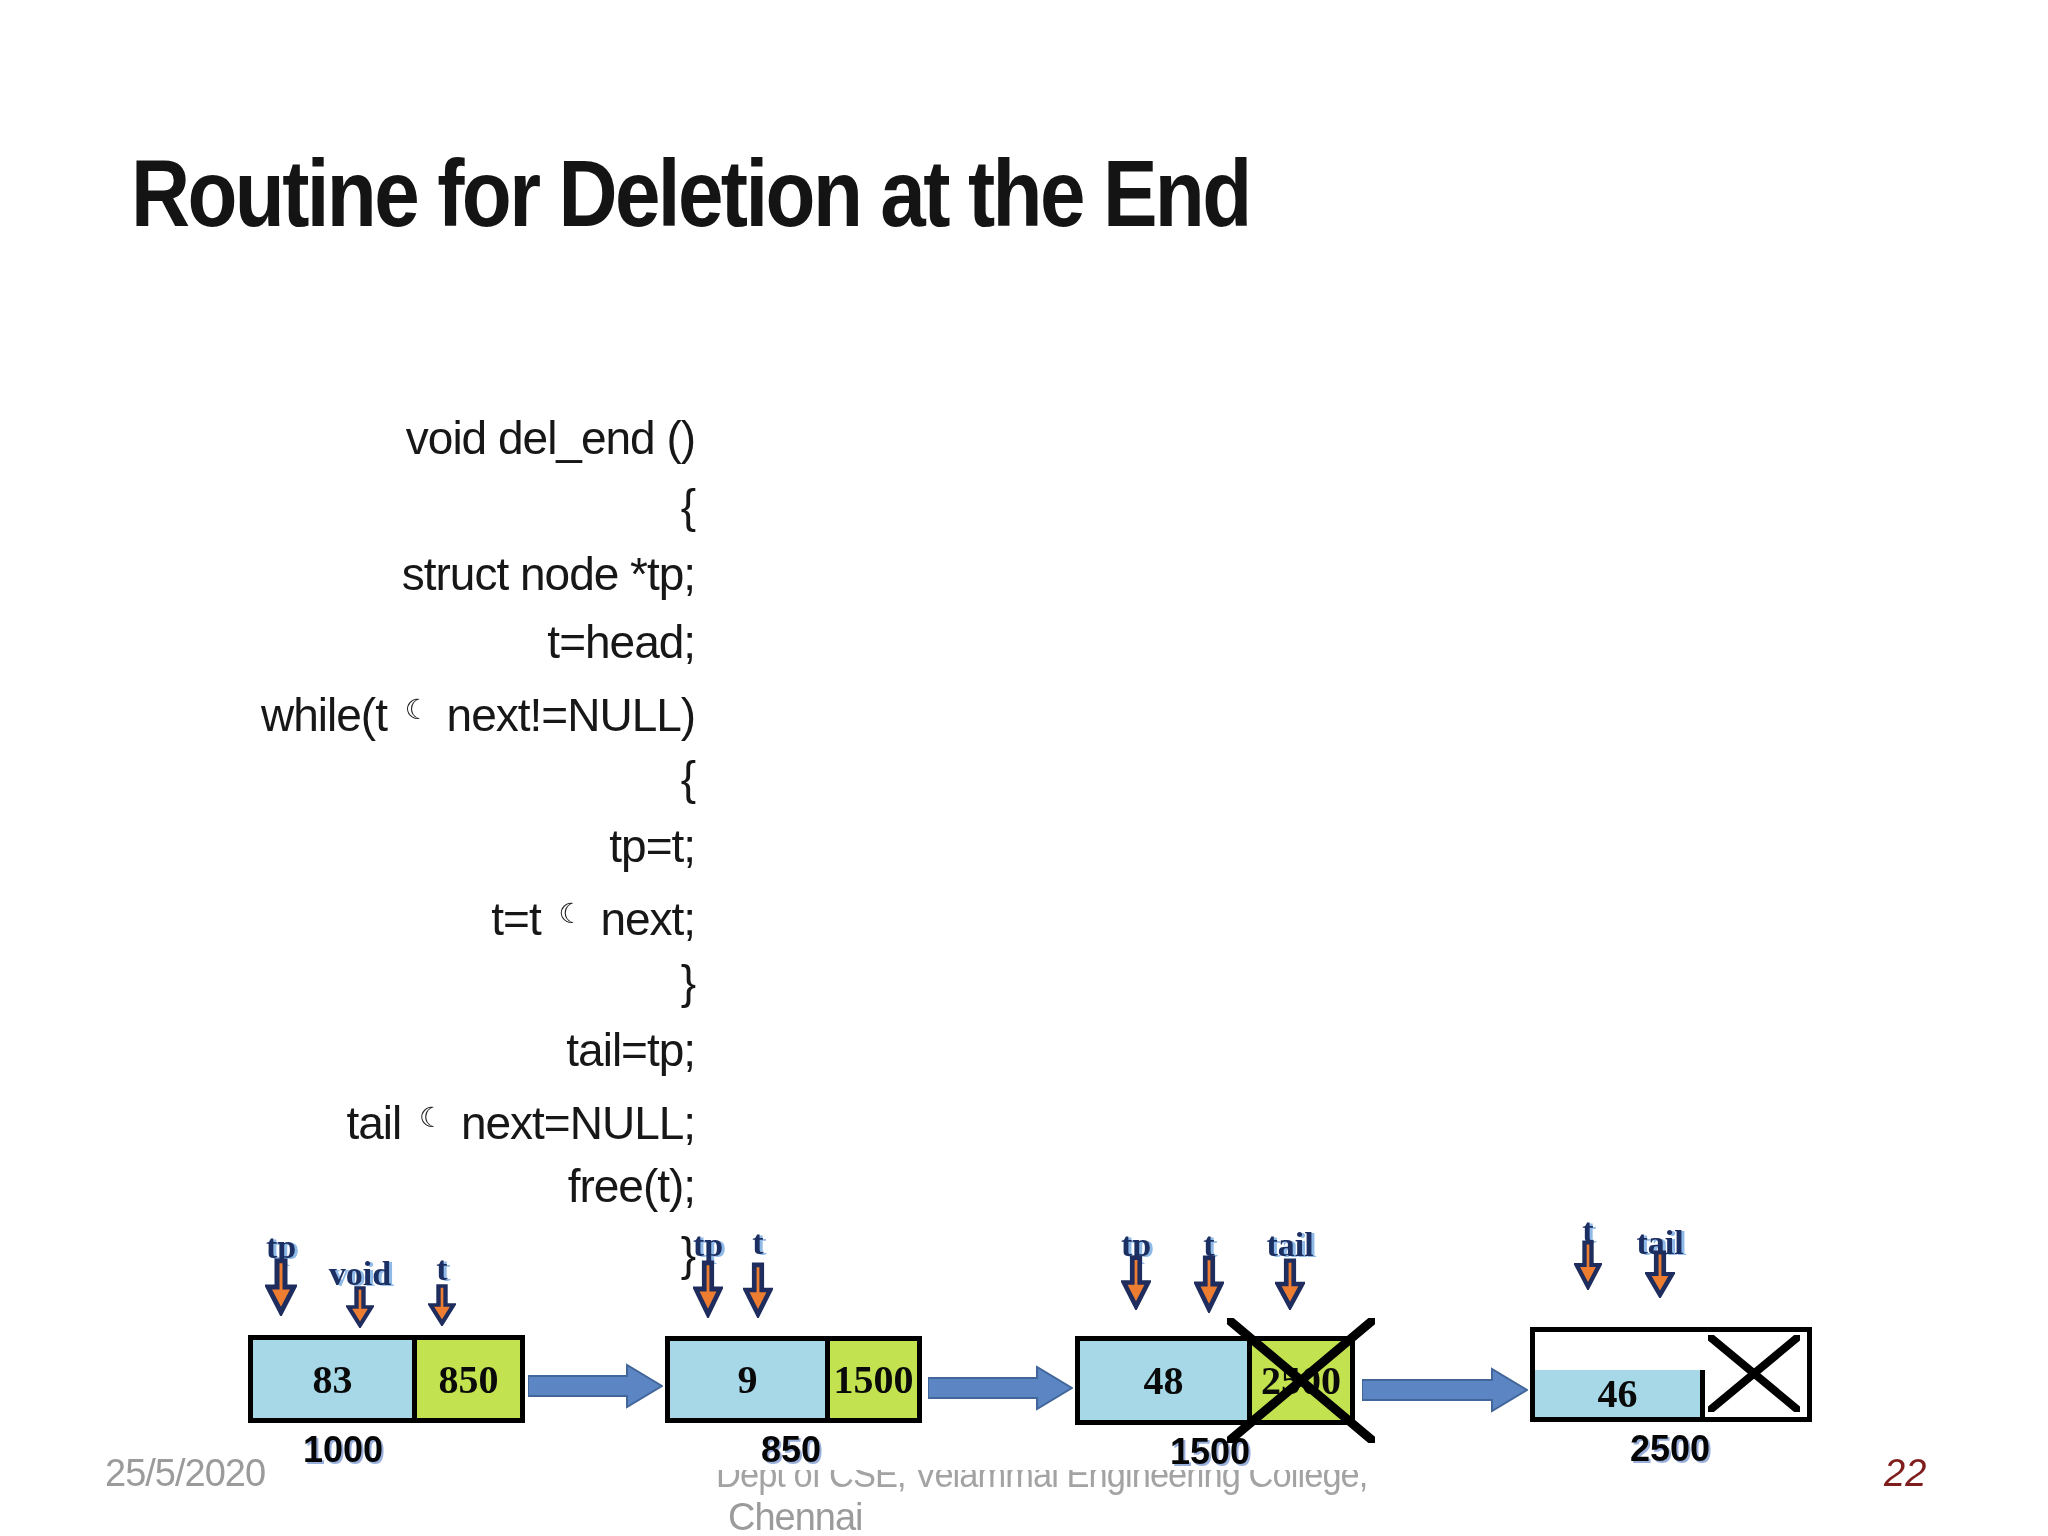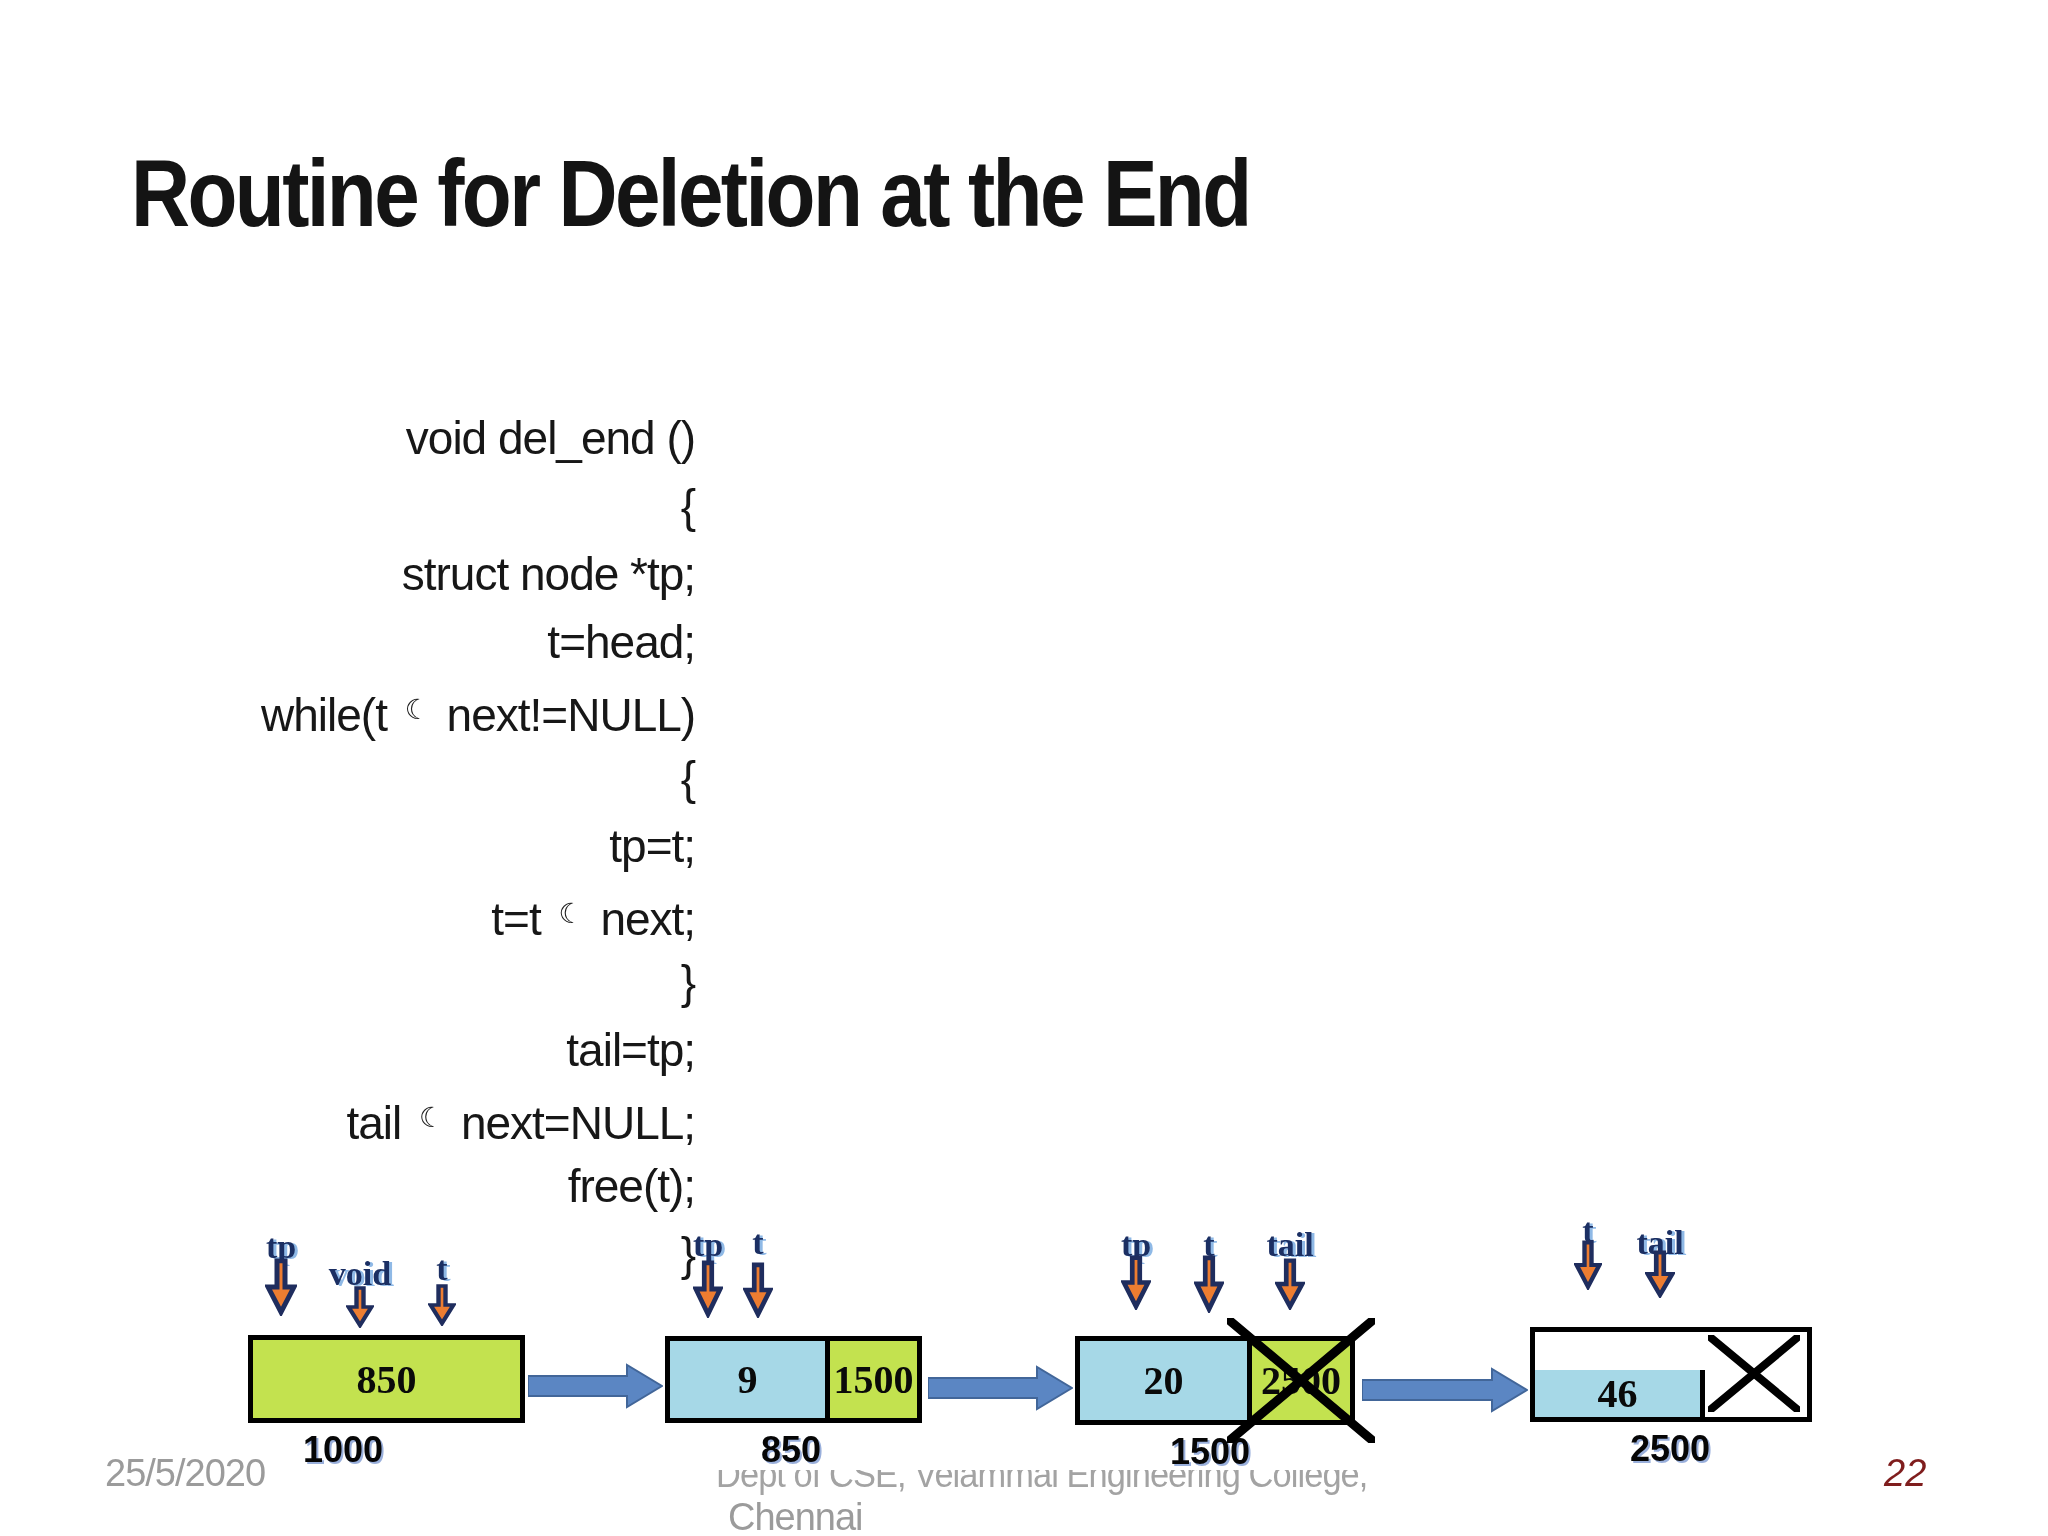--- a/index.html
+++ b/index.html
@@ -65,20 +65,21 @@
   }
 </style>
 </head>
 <body>
 
 <div id="slide">
   <h1 id="title">Routine for Deletion at the End</h1>
   <div id="code"><div class="code-line" style="padding-left: 0px;">void del_end ()</div><div class="code-line" style="padding-left: 15px;">{</div><div class="code-line" style="padding-left: 66px;">struct node *tp;</div><div class="code-line" style="padding-left: 66px;">t=head;</div><div class="code-line" style="padding-left: 66px;">while(t <span class="moon">☾</span> next!=NULL)</div><div class="code-line" style="padding-left: 45px;">{</div><div class="code-line" style="padding-left: 107px;">tp=t;</div><div class="code-line" style="padding-left: 107px;">t=t <span class="moon">☾</span> next;</div><div class="code-line" style="padding-left: 55px;">}</div><div class="code-line" style="padding-left: 107px;">tail=tp;</div><div class="code-line" style="padding-left: 107px;">tail <span class="moon">☾</span> next=NULL;</div><div class="code-line" style="padding-left: 66px;">free(t);</div><div class="code-line" style="padding-left: 27px;">}</div></div>
   <div id="diagram">
       <div class="node-box abs" style="left: 248px; top: 1335px; width: 277px; height: 88px;">
+        <div class="cell cell-data" style="width: 164px; background: rgb(166, 216, 231);">83</div>
         <div class="cell" style="flex: 1 1 0%; background: rgb(195, 226, 79);">850</div>
       </div>
       <div class="addr abs" style="left: 233px; top: 1429px; width: 220px; height: 42px;">1000</div>
       <div class="ptr-label abs" style="left: 211px; top: 1228px; width: 140px; height: 40px;">tp</div>
       <svg width="32" height="58" viewBox="0 0 32 60" preserveAspectRatio="none" style="position: absolute; left: 265px; top: 1258px;">
         <polygon points="12,3 20,3 20,30 29,30 16,56 3,30 12,30" fill="#ed7d31" stroke="#1f2d5e" stroke-width="5" stroke-linejoin="miter"></polygon>
       </svg>
       <div class="ptr-label abs" style="left: 290px; top: 1255px; width: 140px; height: 40px;">void</div>
       <svg width="28" height="42" viewBox="0 0 32 60" preserveAspectRatio="none" style="position: absolute; left: 346px; top: 1286px;">
         <polygon points="12,3 20,3 20,30 29,30 16,56 3,30 12,30" fill="#ed7d31" stroke="#1f2d5e" stroke-width="5" stroke-linejoin="miter"></polygon>
@@ -94,21 +95,21 @@
       <div class="addr abs" style="left: 681px; top: 1429px; width: 220px; height: 42px;">850</div>
       <div class="ptr-label abs" style="left: 638px; top: 1226px; width: 140px; height: 40px;">tp</div>
       <svg width="30" height="58" viewBox="0 0 32 60" preserveAspectRatio="none" style="position: absolute; left: 693px; top: 1260px;">
         <polygon points="12,3 20,3 20,30 29,30 16,56 3,30 12,30" fill="#ed7d31" stroke="#1f2d5e" stroke-width="5" stroke-linejoin="miter"></polygon>
       </svg>
       <div class="ptr-label abs" style="left: 688px; top: 1224px; width: 140px; height: 40px;">t</div>
       <svg width="30" height="56" viewBox="0 0 32 60" preserveAspectRatio="none" style="position: absolute; left: 743px; top: 1262px;">
         <polygon points="12,3 20,3 20,30 29,30 16,56 3,30 12,30" fill="#ed7d31" stroke="#1f2d5e" stroke-width="5" stroke-linejoin="miter"></polygon>
       </svg>
       <div class="node-box abs" style="left: 1075px; top: 1336px; width: 280px; height: 89px;">
-        <div class="cell cell-data" style="width: 172px; background: rgb(166, 216, 231);">20</div>
+        <div class="cell cell-data" style="width: 172px; background: rgb(166, 216, 231);">48</div>
         <div class="cell" style="flex: 1 1 0%; background: rgb(195, 226, 79);">2500</div>
       </div>
       <div class="addr abs" style="left: 1100px; top: 1431px; width: 220px; height: 42px;">1500</div>
       <div class="ptr-label abs" style="left: 1066px; top: 1226px; width: 140px; height: 40px;">tp</div>
       <svg width="30" height="55" viewBox="0 0 32 60" preserveAspectRatio="none" style="position: absolute; left: 1121px; top: 1255px;">
         <polygon points="12,3 20,3 20,30 29,30 16,56 3,30 12,30" fill="#ed7d31" stroke="#1f2d5e" stroke-width="5" stroke-linejoin="miter"></polygon>
       </svg>
       <div class="ptr-label abs" style="left: 1139px; top: 1226px; width: 140px; height: 40px;">t</div>
       <svg width="30" height="58" viewBox="0 0 32 60" preserveAspectRatio="none" style="position: absolute; left: 1194px; top: 1255px;">
         <polygon points="12,3 20,3 20,30 29,30 16,56 3,30 12,30" fill="#ed7d31" stroke="#1f2d5e" stroke-width="5" stroke-linejoin="miter"></polygon>

